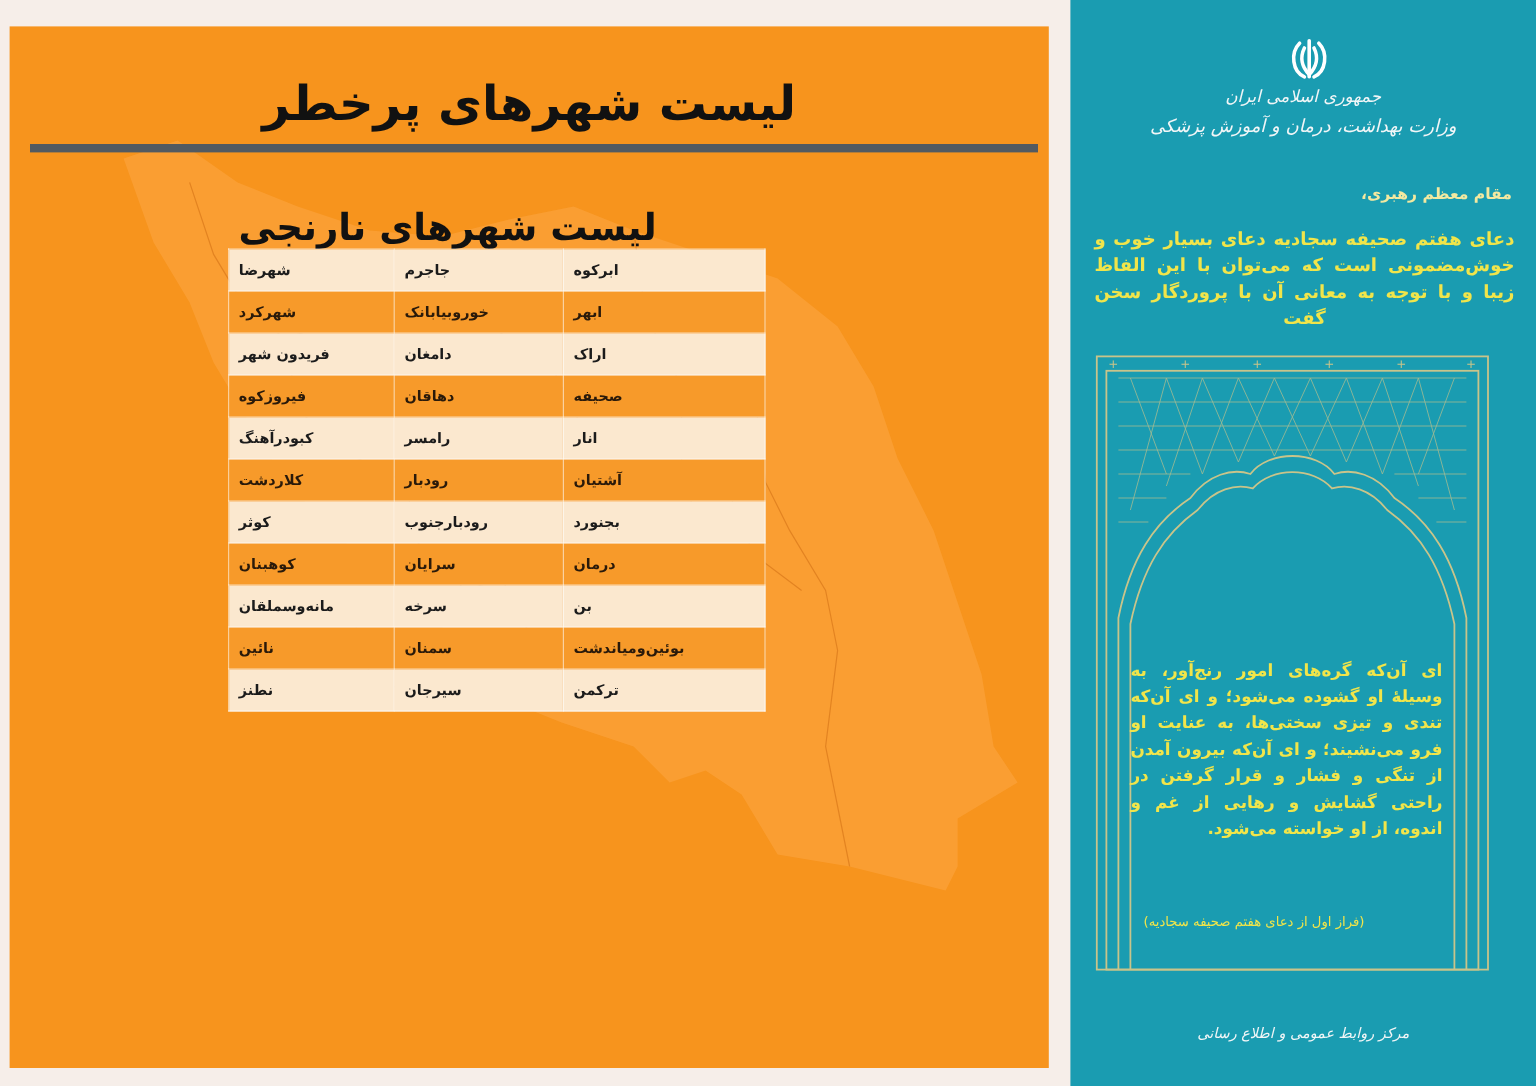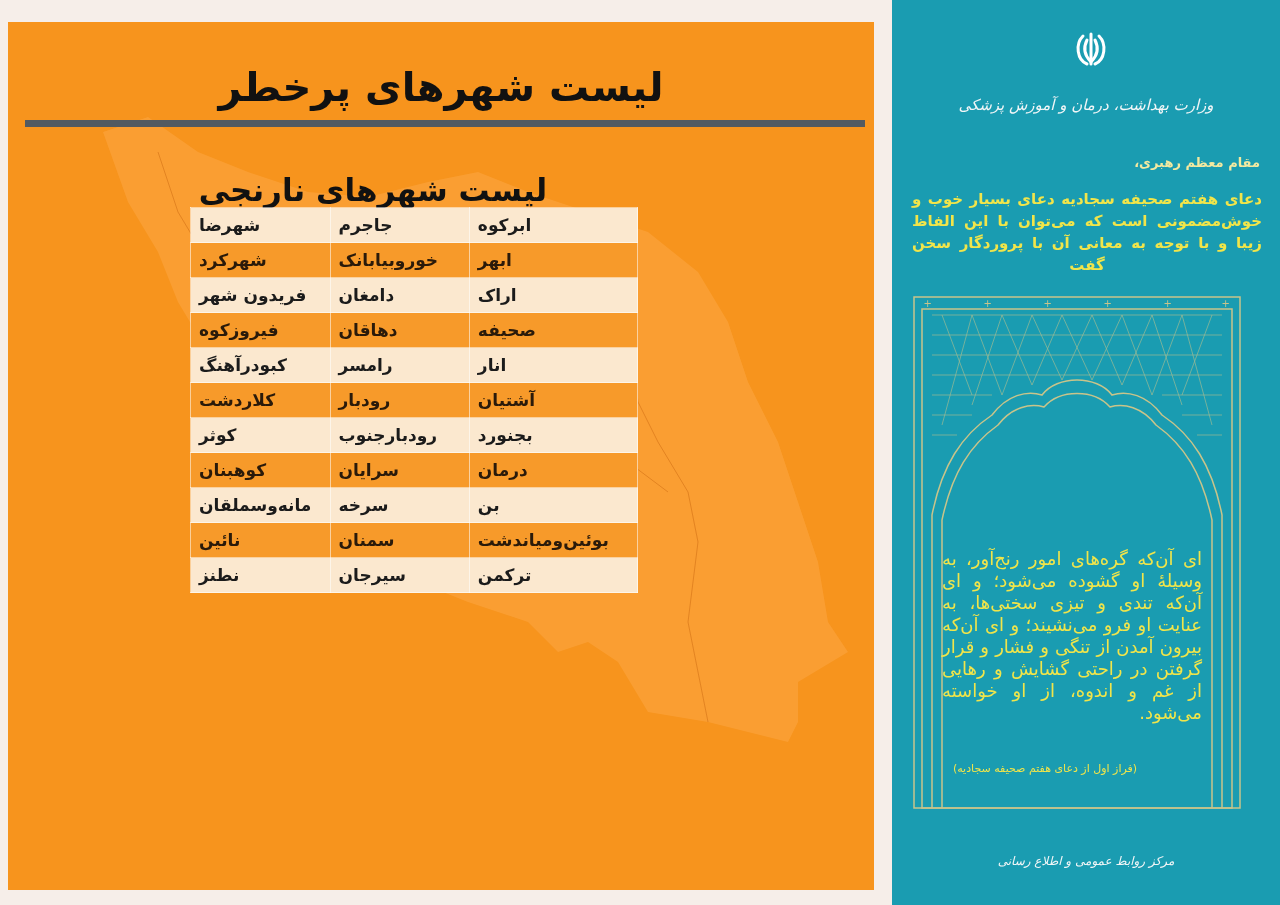--- a/index.html
+++ b/index.html
@@ -28,21 +28,21 @@
   .subtitle {
     position:absolute; left:0; width:730px; top:150px;
     text-align:center; direction:rtl;
     font-weight:bold; font-size:31px; color:#111;
   }
   .table {
     position:absolute; left:182px; top:185px; width:448px;
     border-collapse:collapse; direction:rtl;
   }
   .table td {
-    height:34px; padding:0 8px; font-size:17px; font-weight:bold;
+    height:34px; padding:0 8px; font-size:12px; font-weight:bold;
     color:#1b1b1b; border:1px solid rgba(255,255,255,0.55);
     text-align:left;
   }
   .table td:nth-child(1){ width:158px; }
   .table td:nth-child(2){ width:130px; }
   .table td:nth-child(3){ width:126px; }
   .table tr.light td { background:#fbe8cf; }
   .table tr.dark td { background:#f79a2a; color:#2a1a0a; }
 
   .right-panel {
@@ -69,21 +69,21 @@
   }
   .frame {
     position:absolute; left:20px; top:295px; width:330px; height:515px;
   }
   .arabic-prayer {
     position:absolute; left:56px; top:418px; width:270px; text-align:center;
     font-size:13px; line-height:22px; color:#f0f7f8;
   }
   .persian-translation {
     position:absolute; left:50px; top:548px; width:260px; text-align:justify;
-    font-size:18px; font-weight:normal; line-height:22px; color:#f1e54a;
+    font-size:14px; font-weight:bold; line-height:22px; color:#f1e54a;
   }
   .source-label {
     position:absolute; left:48px; top:762px; width:210px; text-align:center;
     font-size:11px; color:#f1e54a;
   }
   .footer-org {
     position:absolute; left:0; width:388px; top:854px; text-align:center;
     font-family:"DejaVu Serif", serif; font-style:italic; font-size:12px; color:#f2f6f7;
   }
 </style>
@@ -172,20 +172,21 @@
 
 <div class="right-panel">
   <svg class="emblem" viewBox="0 0 40 40">
     <g fill="none" stroke="#ffffff" stroke-width="3" stroke-linecap="round">
       <path d="M12,6 C4,14 6,30 16,34"></path>
       <path d="M28,6 C36,14 34,30 24,34"></path>
       <path d="M16,10 C12,18 14,26 20,32 C26,26 28,18 24,10"></path>
       <line x1="20" y1="4" x2="20" y2="34"></line>
     </g>
   </svg>
+  <div class="republic">جمهوری اسلامی ایران</div>
   <div class="ministry">وزارت بهداشت، درمان و آموزش پزشکی</div>
   <div class="leader-label">مقام معظم رهبری،</div>
   <div class="leader-quote">دعای هفتم صحیفه سجادیه دعای بسیار خوب و خوش‌مضمونی است که می‌توان با این الفاظ زیبا و با توجه به معانی آن با پروردگار سخن گفت</div>
 
   <svg class="frame" viewBox="0 0 330 515">
     <g fill="none" stroke="#c9c48a" stroke-width="1.5">
       <rect x="2" y="2" width="326" height="511"></rect>
       <rect x="10" y="14" width="310" height="499"></rect>
       <path d="M20,513 L20,220 C30,170 50,140 80,120 C95,100 115,95 130,100 C145,80 185,80 200,100 C215,95 235,100 250,120 C280,140 300,170 310,220 L310,513"></path>
       <path d="M30,513 L30,225 C40,178 58,150 86,130 C100,112 118,108 132,112 C148,94 182,94 198,112 C212,108 230,112 244,130 C272,150 290,178 300,225 L300,513"></path>

